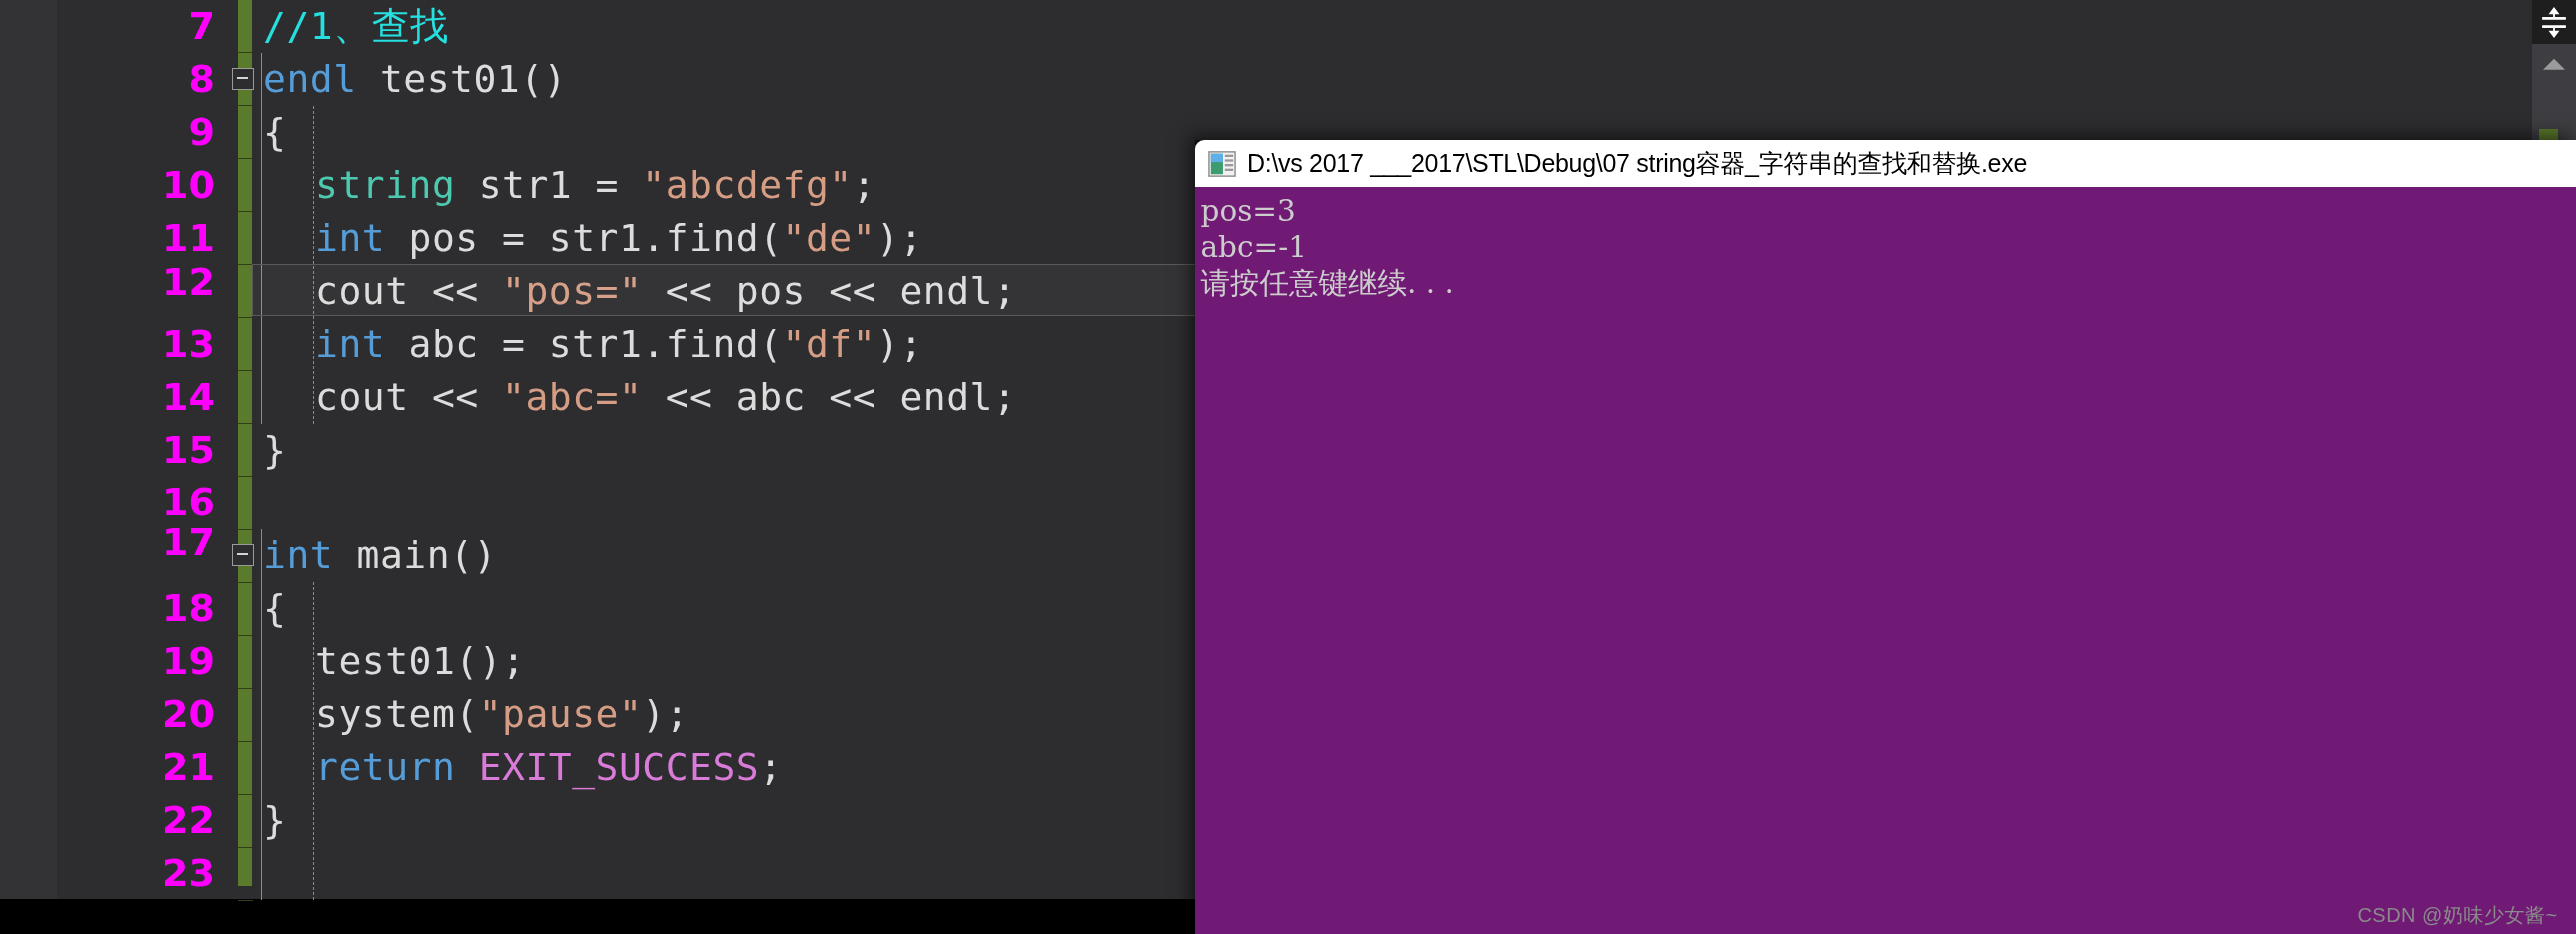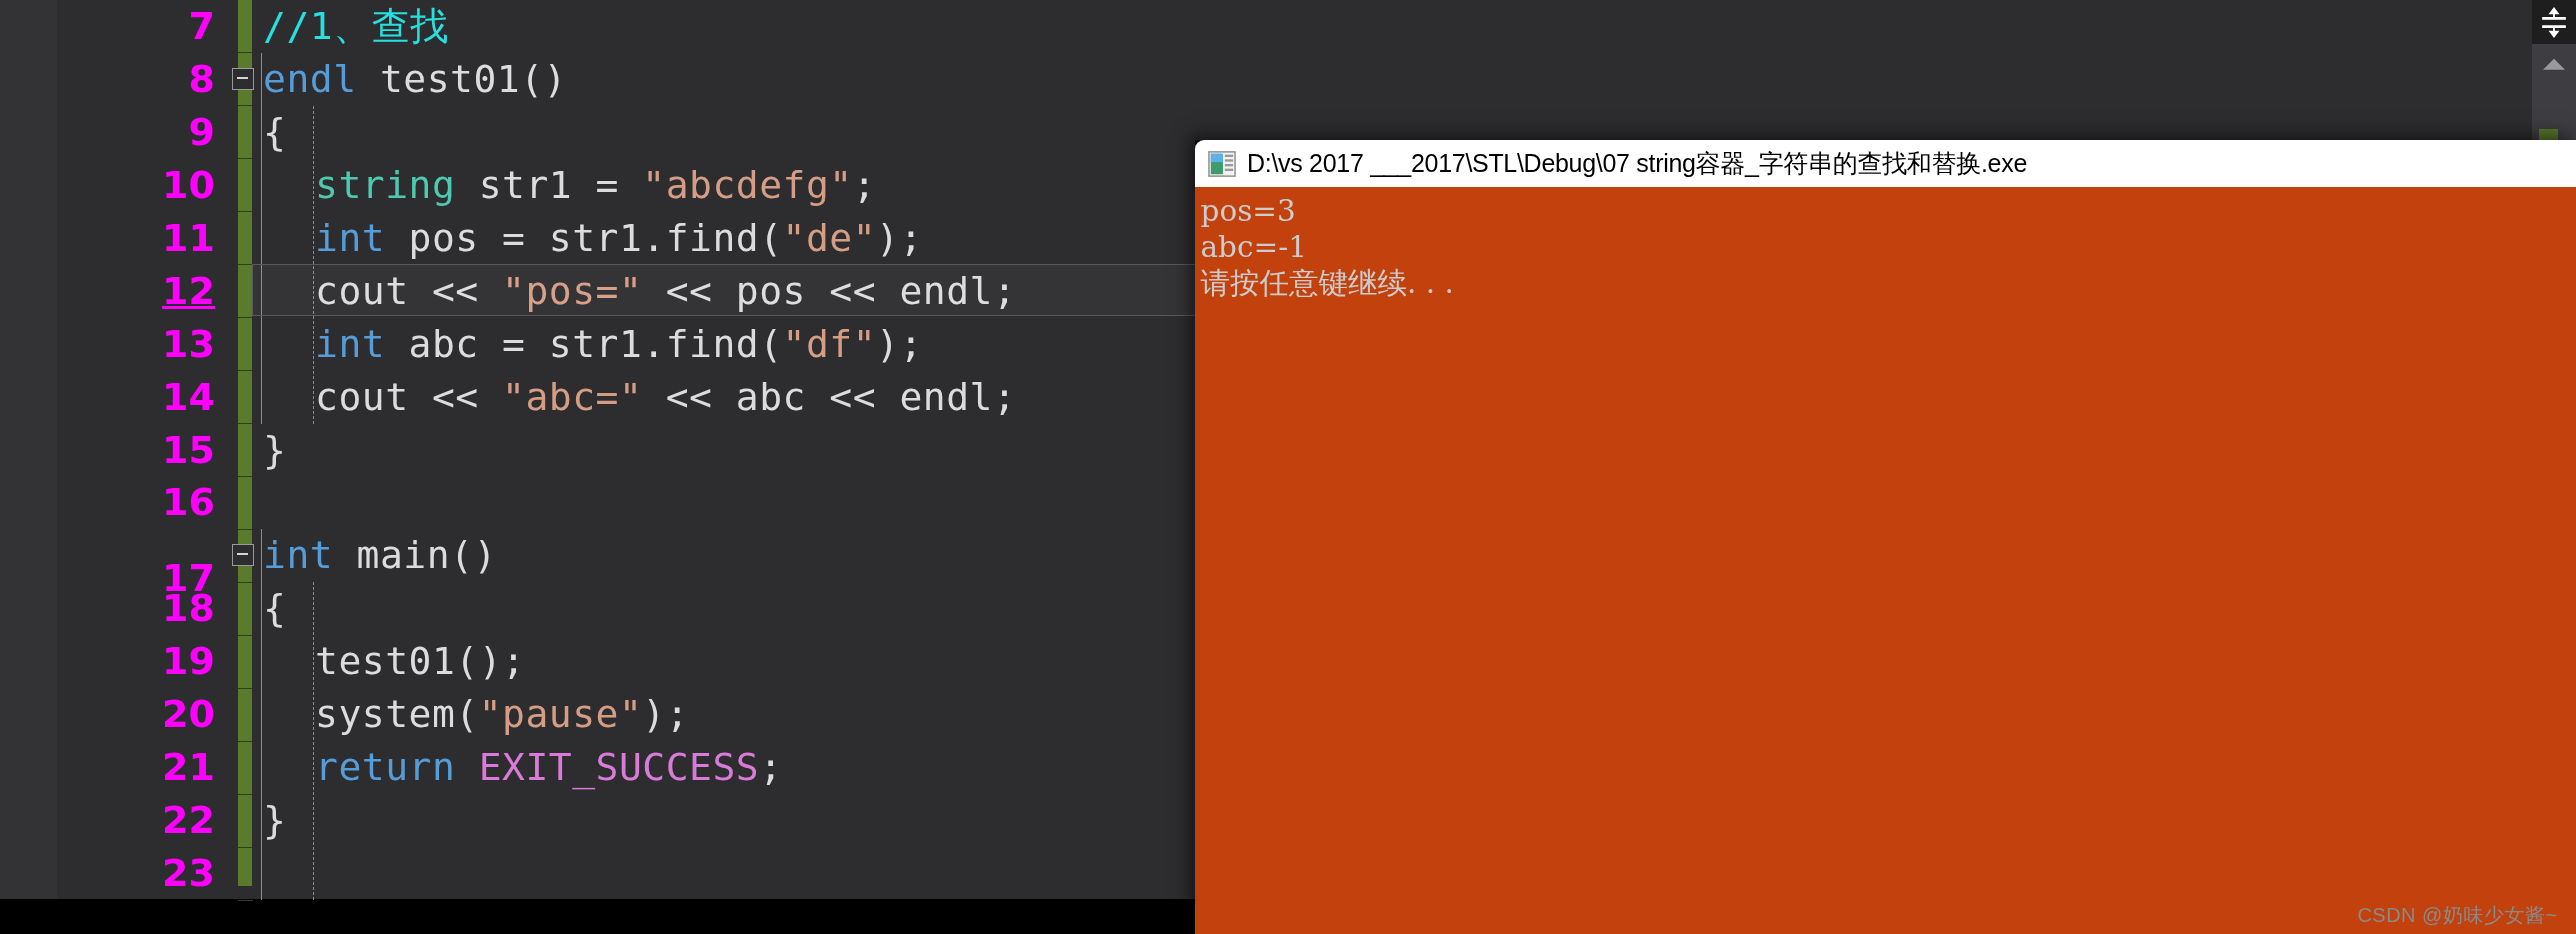--- a/index.html
+++ b/index.html
@@ -202,21 +202,21 @@
     font-size: 25px;
     color: #000000;
     white-space: nowrap;
     letter-spacing: -0.3px;
   }
   #console-body {
     position: absolute;
     left: 0; top: 47px;
     width: 100%;
     height: 748px;
-    background: #c2410c;
+    background: #701a75;
     padding: 5.5px 0 0 5.5px;
     box-sizing: border-box;
   }
   .console-line {
     font-family: "DejaVu Serif", serif;
     font-size: 29.5px;
     line-height: 36px;
     color: #cccccc;
     white-space: pre;
   }
@@ -241,26 +241,26 @@
   <div id="editor">
 
     <div id="editor-left-band"></div>
 
     <div id="gutter">
         <div class="lnum" style="top: 0px;">7</div>
         <div class="lnum" style="top: 53px;">8</div>
         <div class="lnum" style="top: 106px;">9</div>
         <div class="lnum" style="top: 159px;">10</div>
         <div class="lnum" style="top: 212px;">11</div>
-        <div class="lnum" style="top: 265px; text-decoration: underline;">12</div>
+        <div class="lnum" style="top: 256px;">12</div>
         <div class="lnum" style="top: 318px;">13</div>
         <div class="lnum" style="top: 371px;">14</div>
         <div class="lnum" style="top: 424px;">15</div>
         <div class="lnum" style="top: 476px;">16</div>
-        <div class="lnum" style="top: 552px; text-align: right;">17</div>
+        <div class="lnum" style="top: 516px; text-align: right;">17</div>
         <div class="lnum" style="top: 582px;">18</div>
         <div class="lnum" style="top: 635px;">19</div>
         <div class="lnum" style="top: 688px;">20</div>
         <div class="lnum" style="top: 741px; text-align: right;">21</div>
         <div class="lnum" style="top: 794px;">22</div>
         <div class="lnum" style="top: 847px;">23</div>
       </div>
 
     <div id="change-bar">
         <div class="seg"></div>

